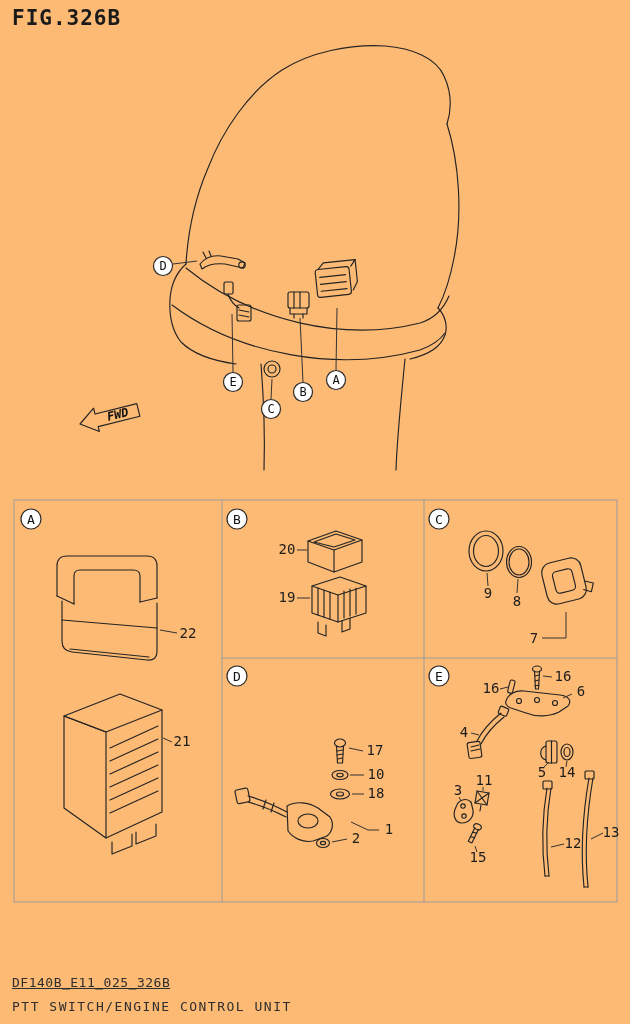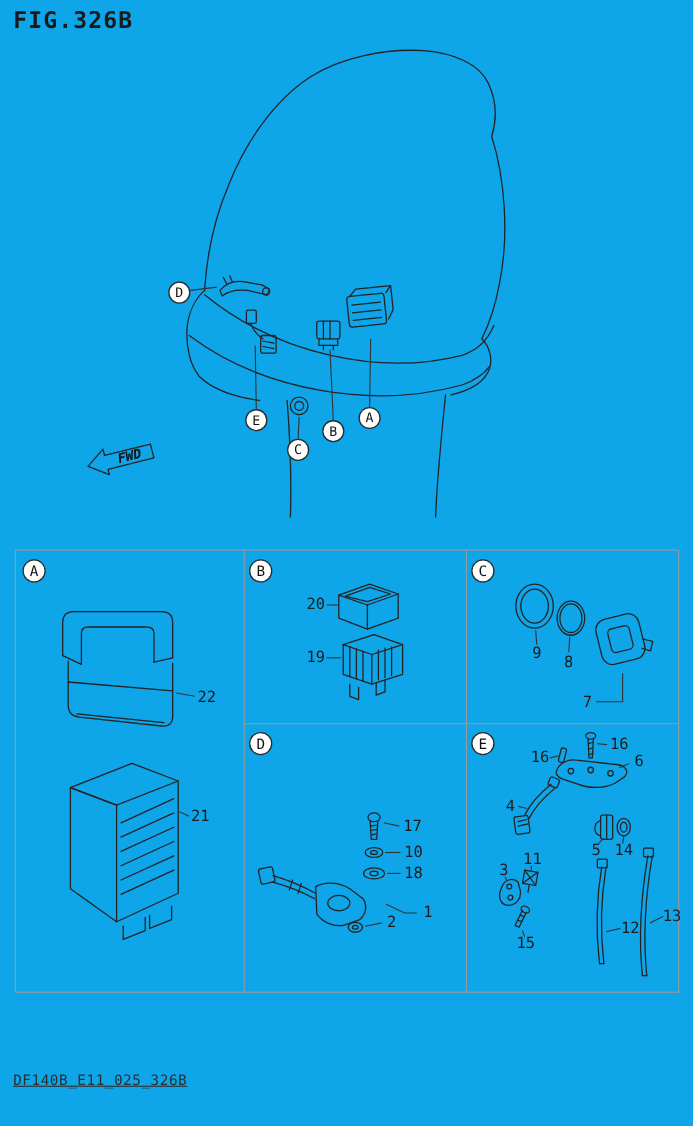--- a/index.html
+++ b/index.html
@@ -1,21 +1,21 @@
 <!DOCTYPE html>
 <html><head>
 <meta charset="utf-8">
 <style>
   * { margin:0; padding:0; box-sizing:border-box; }
   html,body { background:#ffffff; }
   body {
     width:630px; height:1024px; position:relative; overflow:hidden;
     font-family:"DejaVu Sans Mono","Liberation Mono",monospace;
   }
-  .page { position:absolute; inset:0; background:#0ea5e9; }
+  .page { position:absolute; inset:0; background:#fdba74; }
   .title {
     position:absolute; left:12px; top:6px;
     font-size:21px; font-weight:700; letter-spacing:1px; color:#1a1a1a;
   }
   .diagram { position:absolute; left:0; top:0; }
   
   .ln { fill:none; stroke:#232323; stroke-width:1.15; stroke-linecap:round; stroke-linejoin:round; }
   .ln rect, .ln ellipse, .ln circle, .ln path { fill:none; }
   .ld { stroke:#333; stroke-width:1; fill:none; }
   .co { fill:#ffffff; stroke:#2b2b2b; stroke-width:1.2; }
@@ -372,15 +372,16 @@
     </g>
     <g>
       <line class="ld" x1="603" y1="833" x2="591" y2="839"></line>
       <text class="plabel" x="611" y="837">13</text>
     </g>
 
   </svg>
 
   <div class="footer">
     <div class="code">DF140B_E11_025_326B</div>
+    <div class="caption">PTT SWITCH/ENGINE CONTROL UNIT</div>
   </div>
 
 </div>
 
 </body></html>

